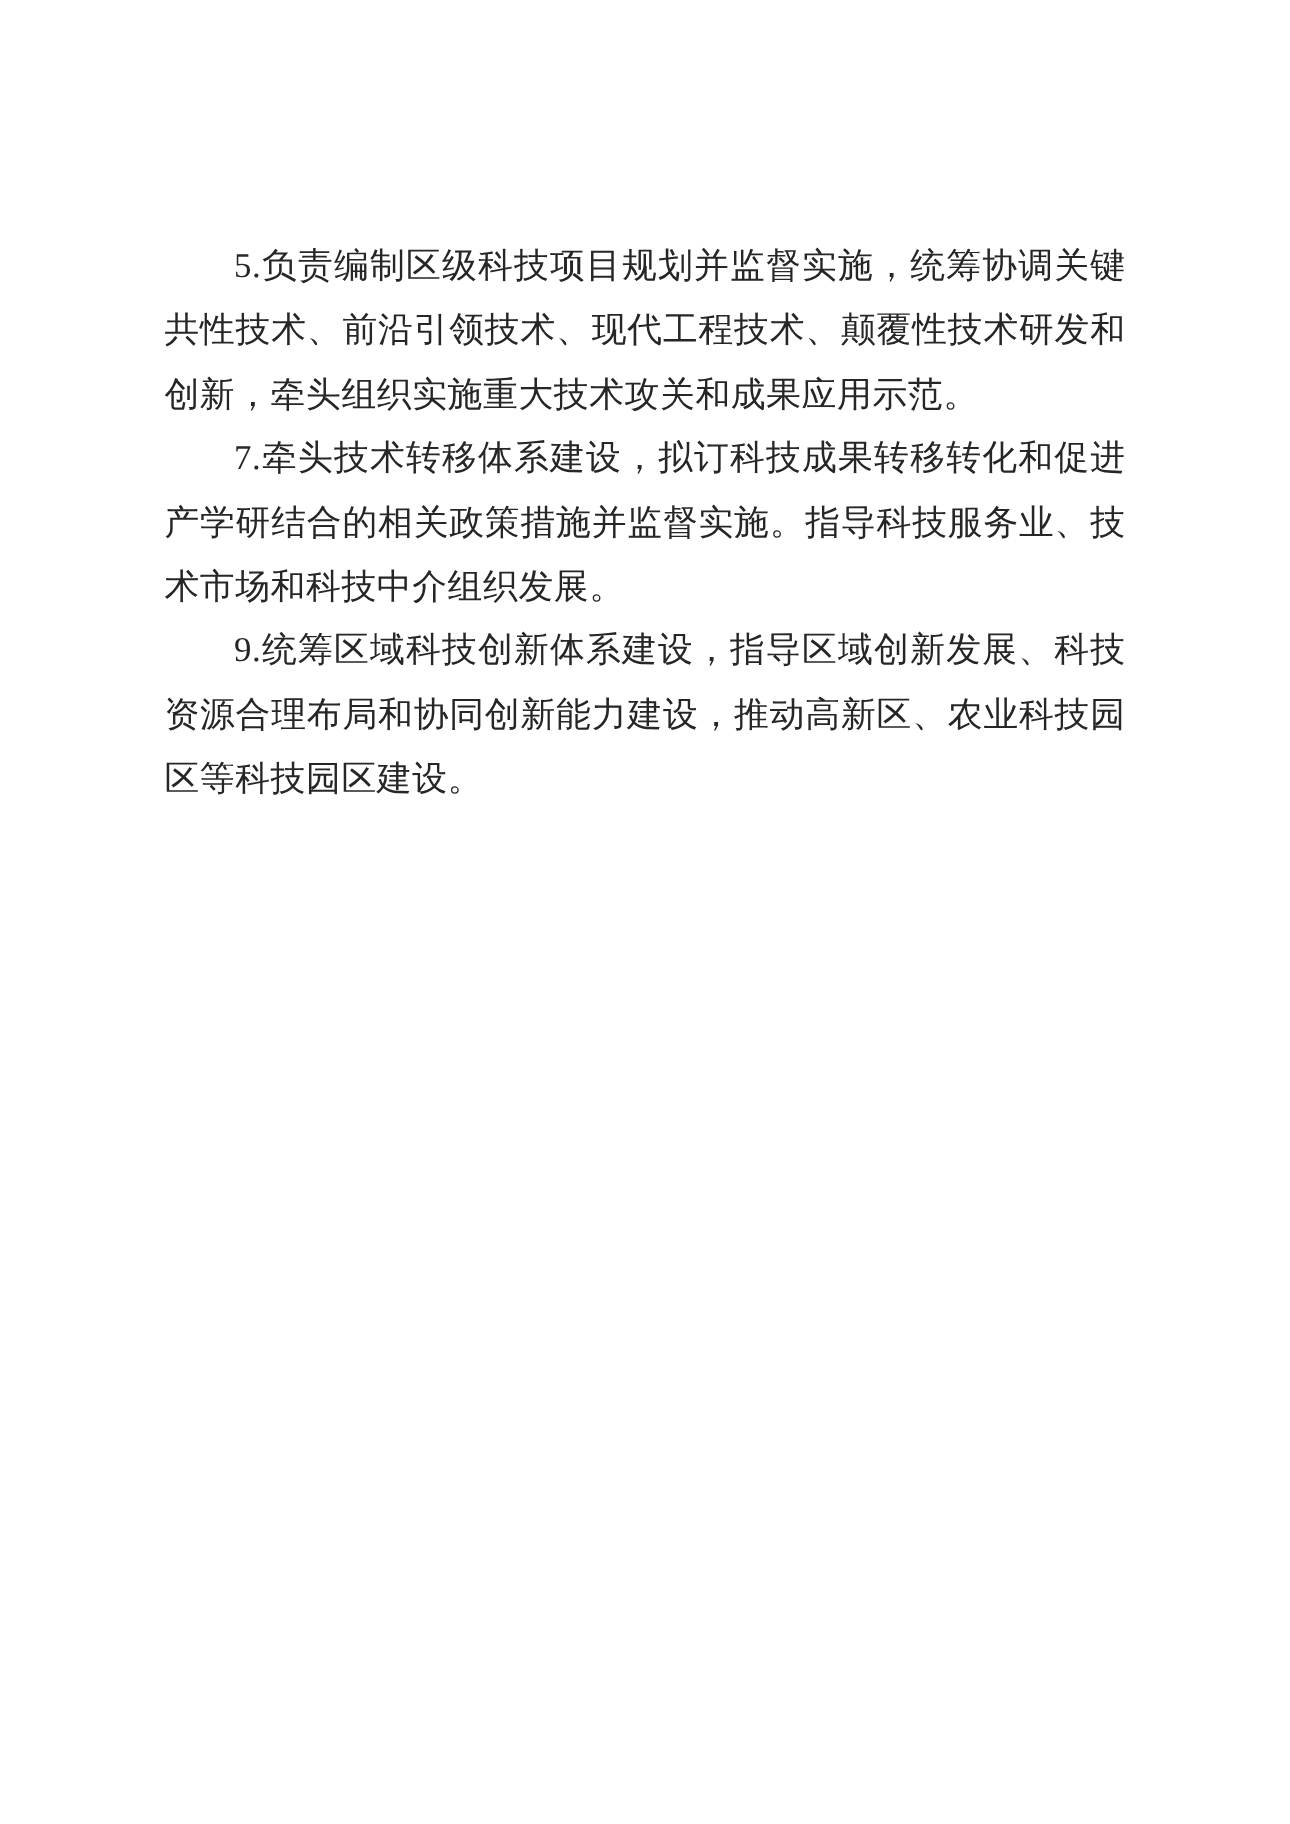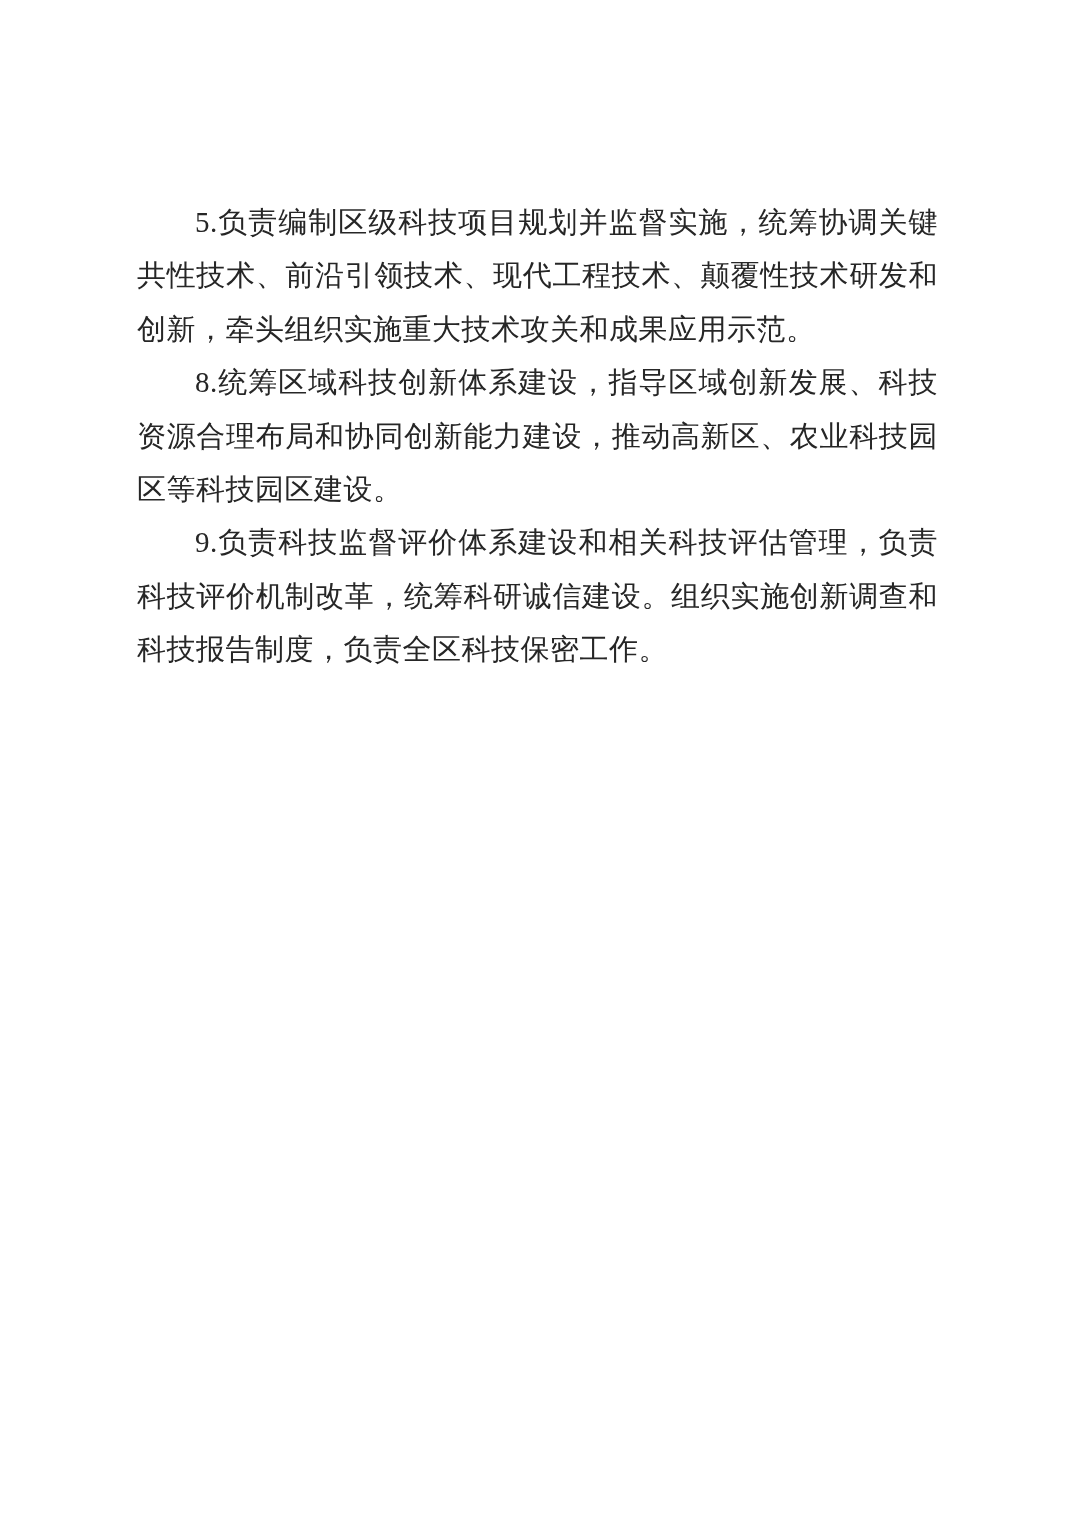--- a/index.html
+++ b/index.html
@@ -32,16 +32,16 @@
     padding: 0;
     text-indent: 2em;
   }
 </style>
 </head>
 <body>
 
 <div class="page">
   <div class="text-block">
     <p>5.负责编制区级科技项目规划并监督实施，统筹协调关键共性技术、前沿引领技术、现代工程技术、颠覆性技术研发和创新，牵头组织实施重大技术攻关和成果应用示范。</p>
-    <p>8.统筹区域科技创新体系建设，指导区域创新发展、科技资源合理布局和协同创新能力建设，推动高新区、农业科技园区等科技园区建设。</p>
-    <p>9.负责科技监督评价体系建设和相关科技评估管理，负责科技评价机制改革，统筹科研诚信建设。组织实施创新调查和科技报告制度，负责全区科技保密工作。</p>
+    <p>7.牵头技术转移体系建设，拟订科技成果转移转化和促进产学研结合的相关政策措施并监督实施。指导科技服务业、技术市场和科技中介组织发展。</p>
+    <p>9.统筹区域科技创新体系建设，指导区域创新发展、科技资源合理布局和协同创新能力建设，推动高新区、农业科技园区等科技园区建设。</p>
   </div>
 </div>
 
 </body></html>

